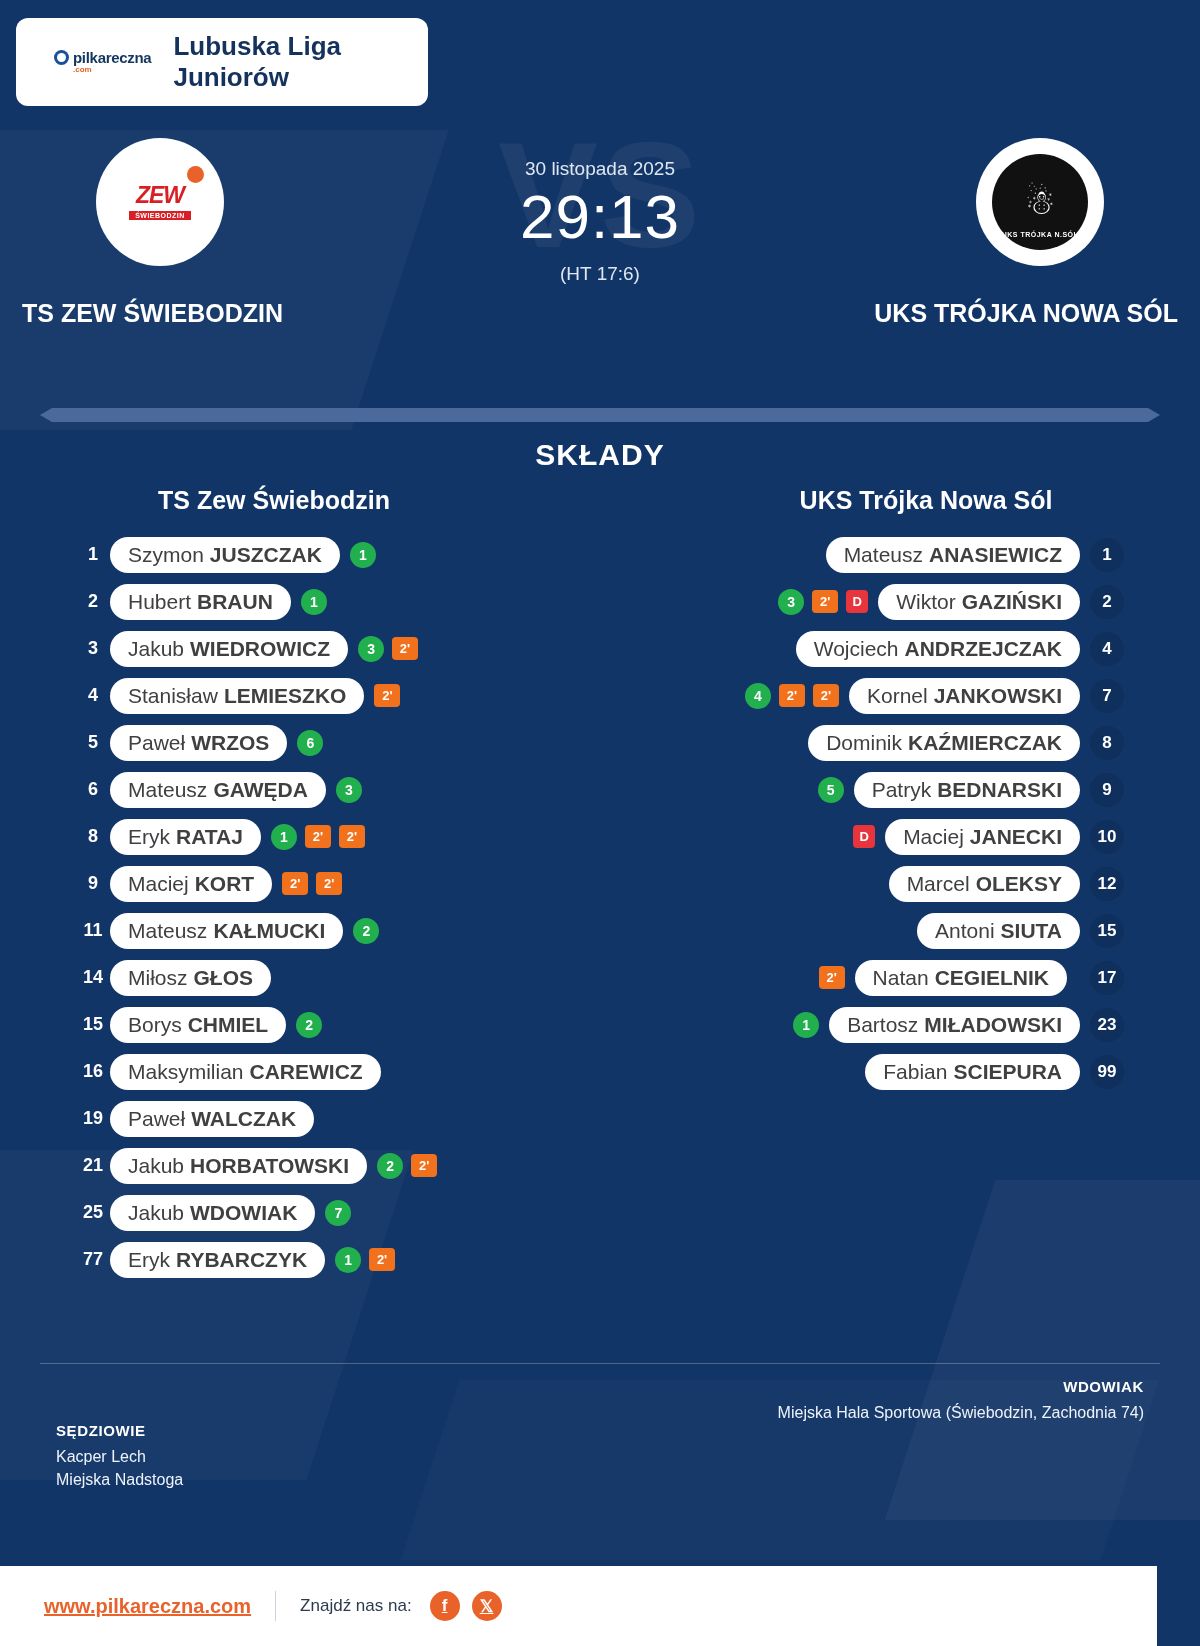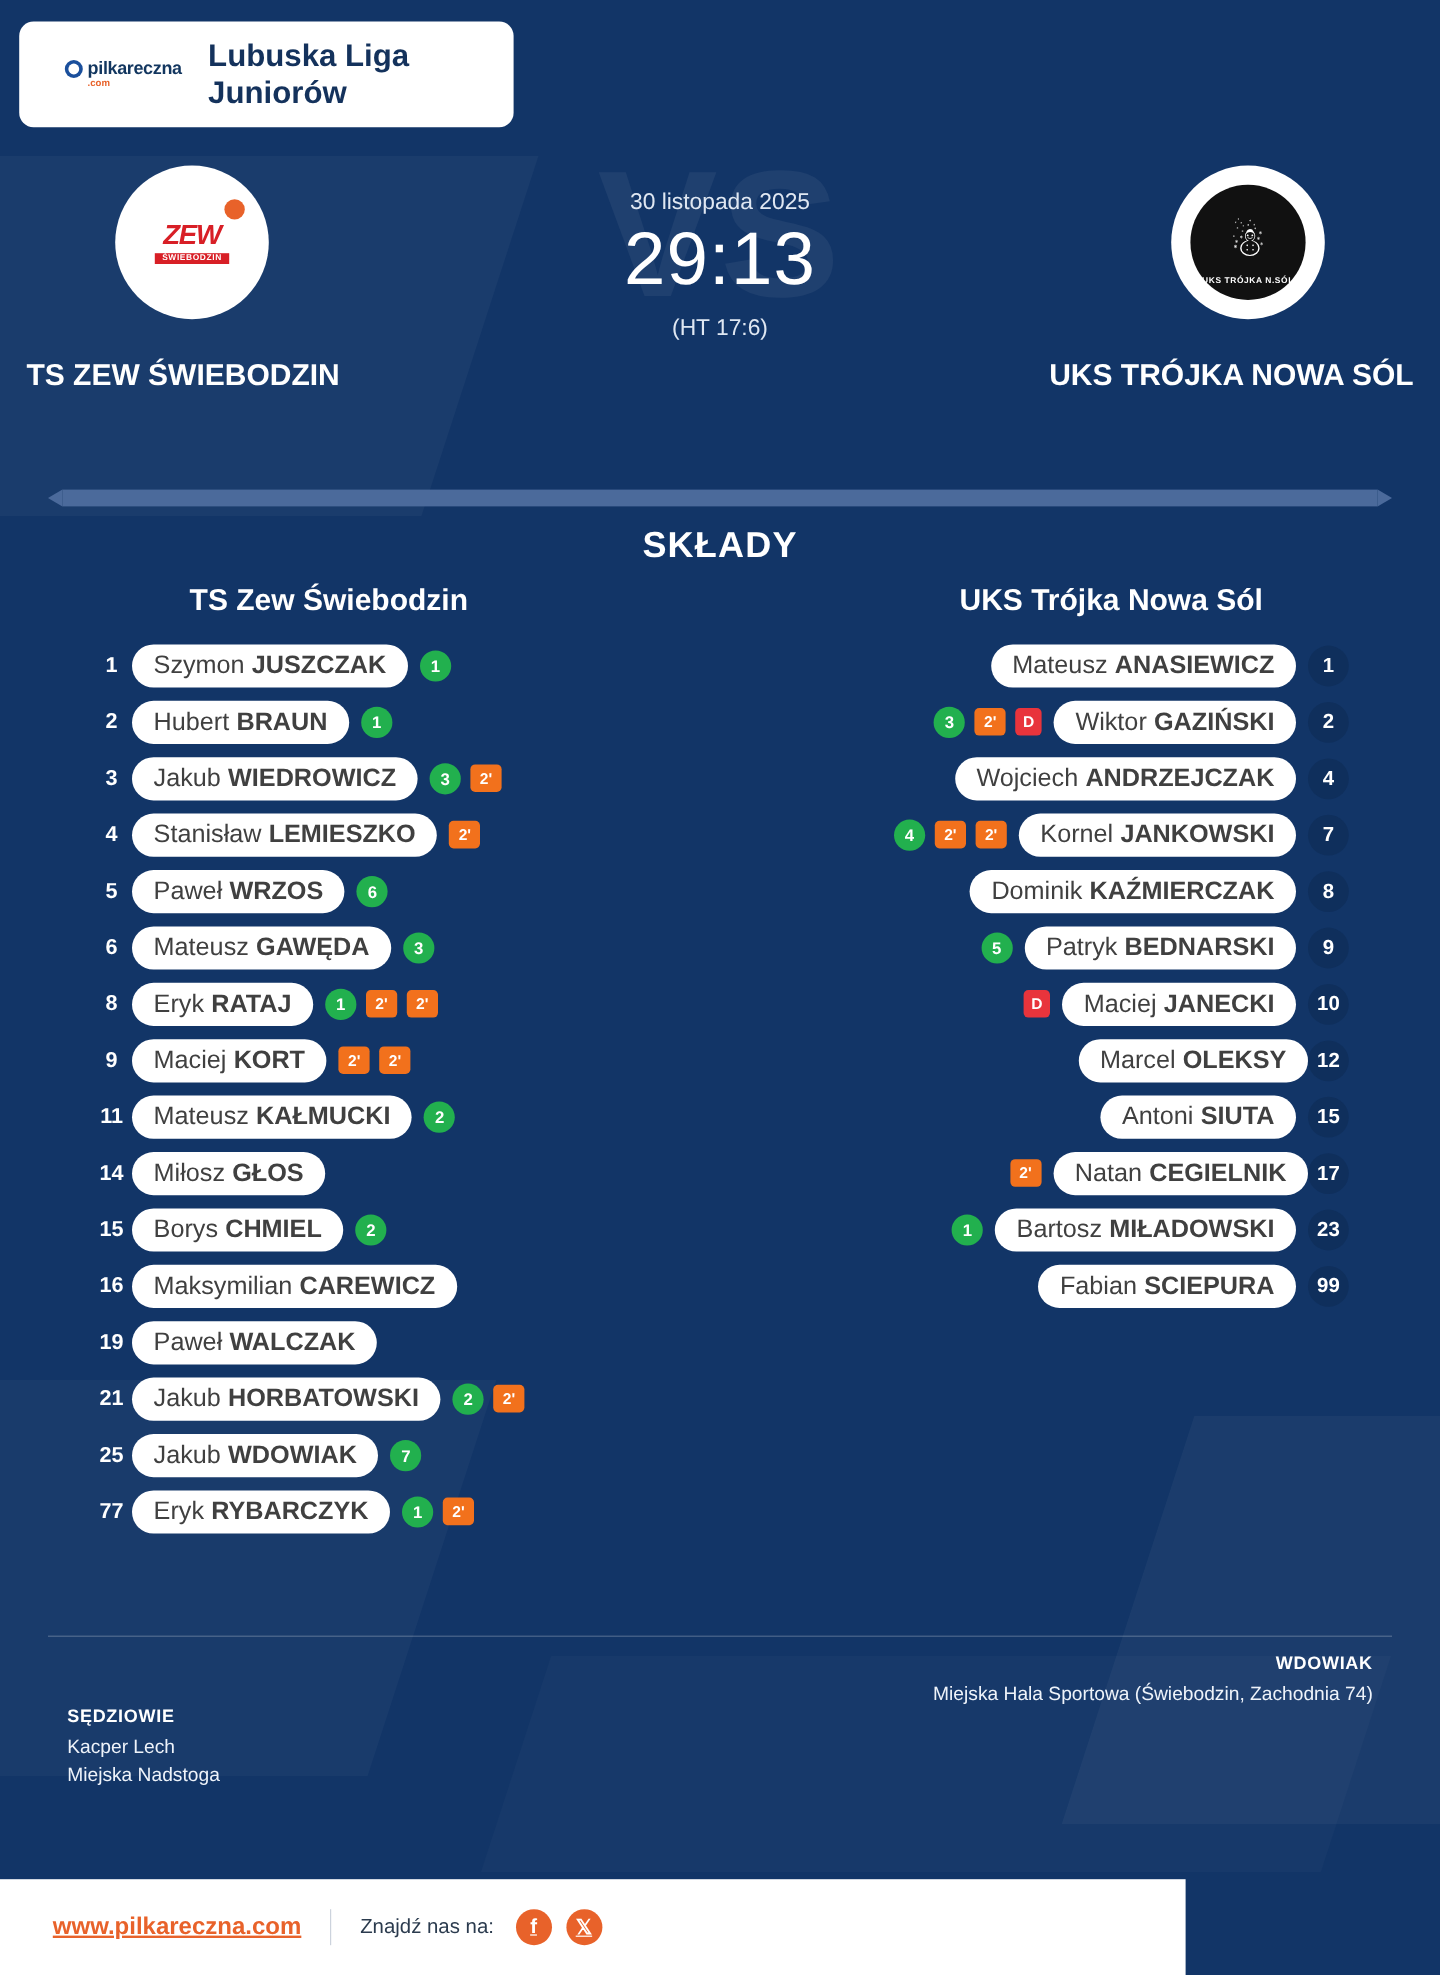--- a/index.html
+++ b/index.html
@@ -227,21 +227,21 @@
   .foot-left {
     position:absolute; left:56px; top:1422px;
   }
   .foot-right {
     position:absolute; right:56px; top:1378px; text-align:right;
   }
   .foot-label { font-size:15px; font-weight:bold; letter-spacing:0.6px; margin-bottom:9px;}
   .foot-line { font-size:16px; color:#eef3fa; margin-bottom:5px;}
 
   .bottom-bar {
-    position:absolute; left:0; bottom:0; width:988px; height:80px;
+    position:absolute; left:0; bottom:0; width:1157px; height:80px;
     background:#ffffff;
     display:flex; align-items:center;text-decoration:underline;
   }
   .bb-url { color:#e8622a; font-size:20px; font-weight:bold; margin-left:44px;}
   .bb-sep { width:1px; height:30px; background:#ccd3dd; margin:0 24px;}
   .bb-find { color:#2b3b4e; font-size:17px; }
   .social { display:flex; gap:12px; margin-left:18px; }
   .s-ic {
     width:30px;height:30px;border-radius:50%;background:#e8622a;color:#fff;
     display:flex;align-items:center;justify-content:center;font-size:17px;font-weight:bold;
@@ -531,38 +531,38 @@
               <span class="first">Maciej</span>
               <span class="last">JANECKI</span>
             </span>
             <span class="num away-circle" style="margin-left: 10px;">10</span>
           </div>
           <div class="player-row away">
             <span class="name-pill">
               <span class="first">Marcel</span>
               <span class="last">OLEKSY</span>
             </span>
-            <span class="num away-circle" style="">12</span>
+            <span class="num away-circle" style="margin-left: 10px;">12</span>
           </div>
           <div class="player-row away">
             <span class="name-pill">
               <span class="first">Antoni</span>
               <span class="last">SIUTA</span>
             </span>
             <span class="num away-circle" style="margin-left: 10px;">15</span>
           </div>
           <div class="player-row away">
             <span class="badges left">
               <span class="b-pen">2'</span>
             </span>
             <span class="name-pill">
               <span class="first">Natan</span>
               <span class="last">CEGIELNIK</span>
             </span>
-            <span class="num away-circle" style="margin-left: 0;">17</span>
+            <span class="num away-circle" style="margin-left: 23px;">17</span>
           </div>
           <div class="player-row away">
             <span class="badges left">
               <span class="b-goal">1</span>
             </span>
             <span class="name-pill">
               <span class="first">Bartosz</span>
               <span class="last">MIŁADOWSKI</span>
             </span>
             <span class="num away-circle" style="margin-left: 10px;">23</span>

